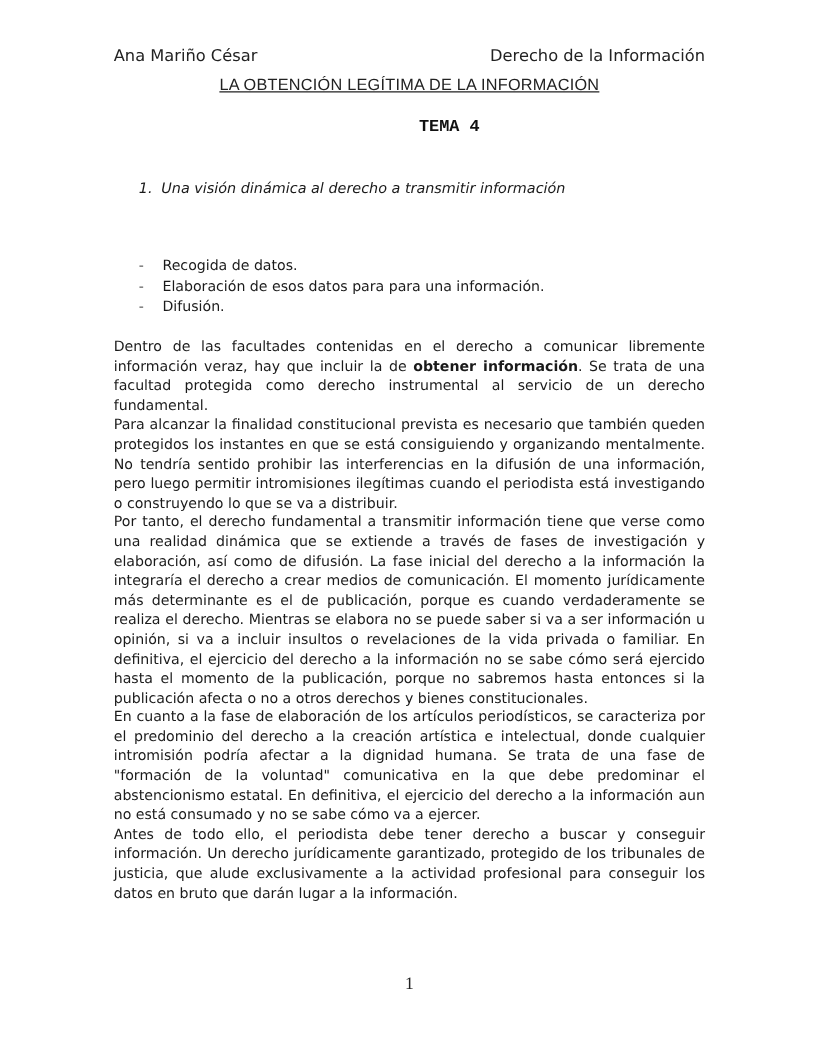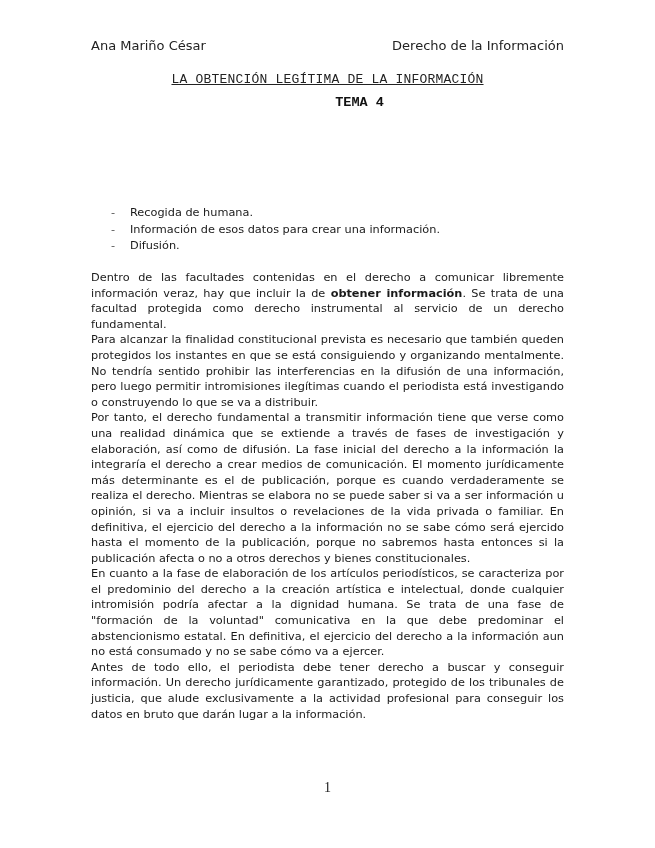--- a/index.html
+++ b/index.html
@@ -2,22 +2,22 @@
 <html><head>
 <meta charset="utf-8">
 <style>
   html, body { margin: 0; padding: 0; background: #ffffff; }
   body { width: 655px; height: 848px; position: relative; overflow: hidden; color: #111; }
   .page { position: absolute; left: 0; top: 0; width: 655px; height: 848px; background: #fff; }
   .header { position: absolute; top: 38px; left: 91px; right: 91px; height: 18px;
     font-family: "DejaVu Sans", sans-serif; font-size: 13px; color: #222; }
   .header .left { position: absolute; left: 0; top: 0; }
   .header .right { position: absolute; right: 0; top: 0; margin-left: 16px; }
-  .title { position: absolute; top: 72px; left: 0; width: 655px; text-align: center;
-    font-family: Liberation Mono, monospace; font-size: 13px; text-decoration: underline; color: #222; letter-spacing: 0.2px; }
+  .title { position: absolute; top: 60px; left: 0; width: 655px; text-align: center;
+    font-family: Liberation Sans, sans-serif; font-size: 13px; text-decoration: underline; color: #222; letter-spacing: 0.2px; }
   .subtitle { position: absolute; top: 95px; left: 0; width: 655px; text-align: center;
     font-family: "Liberation Mono", monospace; font-size: 13.5px; font-weight: bold; color: #111; padding-left: 32px; }
   .body { position: absolute; left: 91px; width: 473px;
     font-family: "DejaVu Sans", sans-serif; font-size: 11.3px; line-height: 15.6px; color: #1a1a1a; }
   .section-heading { position: absolute; top: 143px; left: 111px; font-family: "DejaVu Sans", sans-serif;
     font-size: 11.5px; font-style: italic; color: #1a1a1a; }
   .section-heading .num { display: inline-block; width: 18px; }
   .intro { top: 175px; }
   .bullets { position: absolute; top: 205px; left: 111px; margin: 0; padding: 0; list-style: none;
     font-family: "DejaVu Sans", sans-serif; font-size: 11.3px; line-height: 16.5px; color: #1a1a1a; }
@@ -34,25 +34,28 @@
 <div class="page">
 
   <div class="header">
     <span class="left">Ana Mariño César</span>
     <span class="right">Derecho de la Información</span>
   </div>
 
   <div class="title">LA OBTENCIÓN LEGÍTIMA DE LA INFORMACIÓN</div>
   <div class="subtitle">TEMA 4</div>
 
+  <div class="section-heading">
+    <span class="num">1.</span><span>Una visión dinámica al derecho a transmitir información</span>
+  </div>
 
 
   <ul class="bullets">
-    <li><span class="dash">-</span><span>Recogida de humana.</span></li>
-    <li><span class="dash">-</span><span>Información de esos datos para crear una información.</span></li>
+    <li><span class="dash">-</span><span>Recogida de datos.</span></li>
+    <li><span class="dash">-</span><span>Elaboración de esos datos para para una información.</span></li>
     <li><span class="dash">-</span><span>Difusión.</span></li>
   </ul>
 
   <div class="body paras">
     <p><span>Dentro de las facultades contenidas en el derecho a comunicar libremente información veraz, hay que incluir la de </span><strong>obtener información</strong><span>. Se trata de una facultad protegida como derecho instrumental al servicio de un derecho fundamental.</span></p>
     <p>Para alcanzar la finalidad constitucional prevista es necesario que también queden protegidos los instantes en que se está consiguiendo y organizando mentalmente. No tendría sentido prohibir las interferencias en la difusión de una información, pero luego permitir intromisiones ilegítimas cuando el periodista está investigando o construyendo lo que se va a distribuir.</p>
     <p>Por tanto, el derecho fundamental a transmitir información tiene que verse como una realidad dinámica que se extiende a través de fases de investigación y elaboración, así como de difusión. La fase inicial del derecho a la información la integraría el derecho a crear medios de comunicación. El momento jurídicamente más determinante es el de publicación, porque es cuando verdaderamente se realiza el derecho. Mientras se elabora no se puede saber si va a ser información u opinión, si va a incluir insultos o revelaciones de la vida privada o familiar. En definitiva, el ejercicio del derecho a la información no se sabe cómo será ejercido hasta el momento de la publicación, porque no sabremos hasta entonces si la publicación afecta o no a otros derechos y bienes constitucionales.</p>
     <p>En cuanto a la fase de elaboración de los artículos periodísticos, se caracteriza por el predominio del derecho a la creación artística e intelectual, donde cualquier intromisión podría afectar a la dignidad humana. Se trata de una fase de "formación de la voluntad" comunicativa en la que debe predominar el abstencionismo estatal. En definitiva, el ejercicio del derecho a la información aun no está consumado y no se sabe cómo va a ejercer.</p>
     <p>Antes de todo ello, el periodista debe tener derecho a buscar y conseguir información. Un derecho jurídicamente garantizado, protegido de los tribunales de justicia, que alude exclusivamente a la actividad profesional para conseguir los datos en bruto que darán lugar a la información.</p>
   </div>

